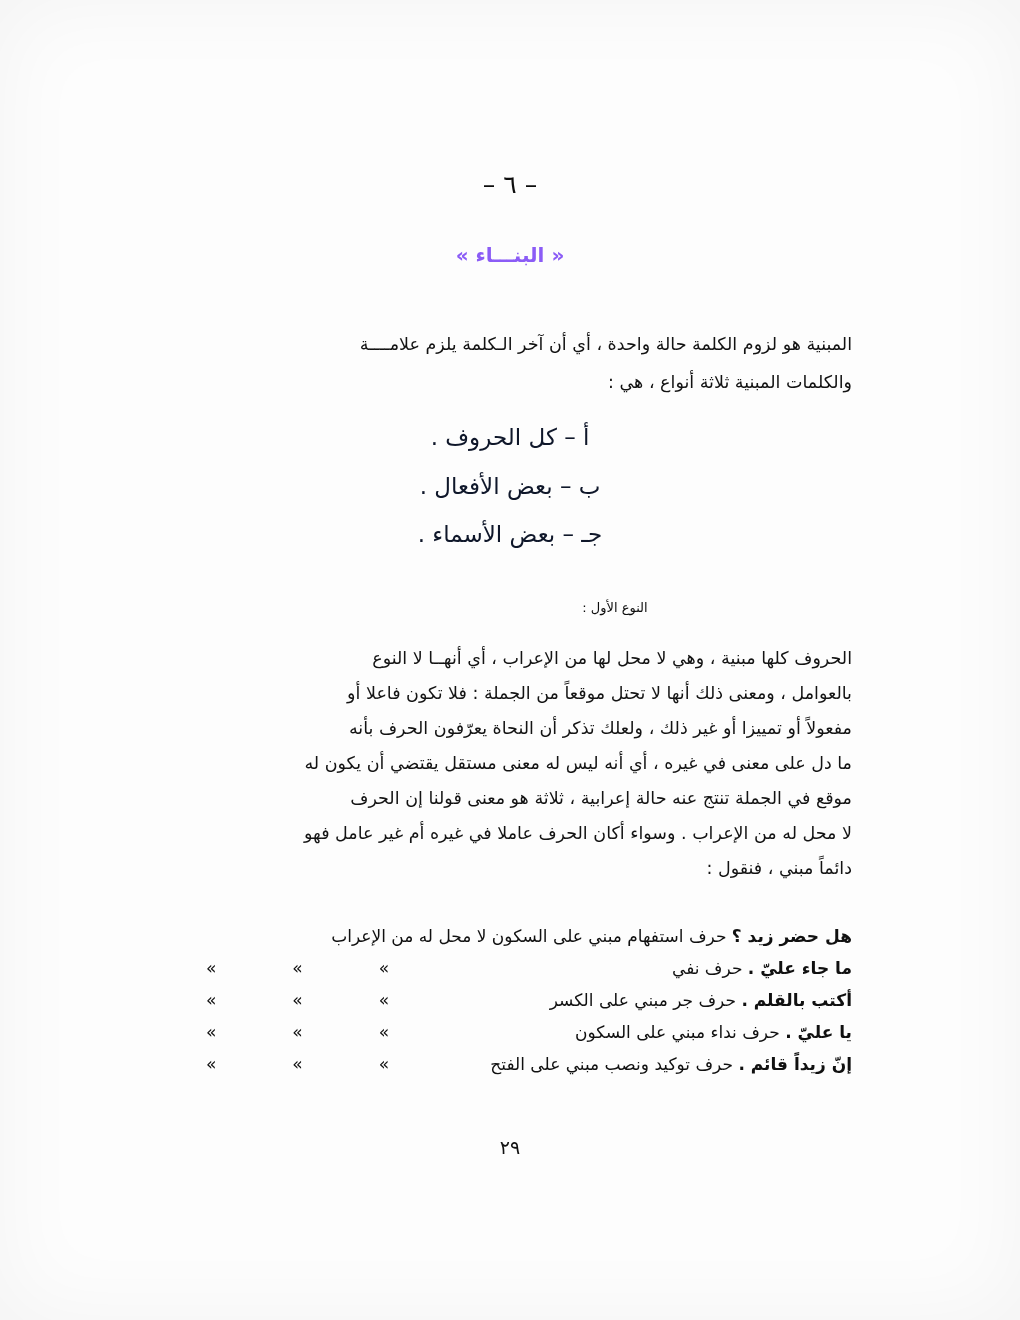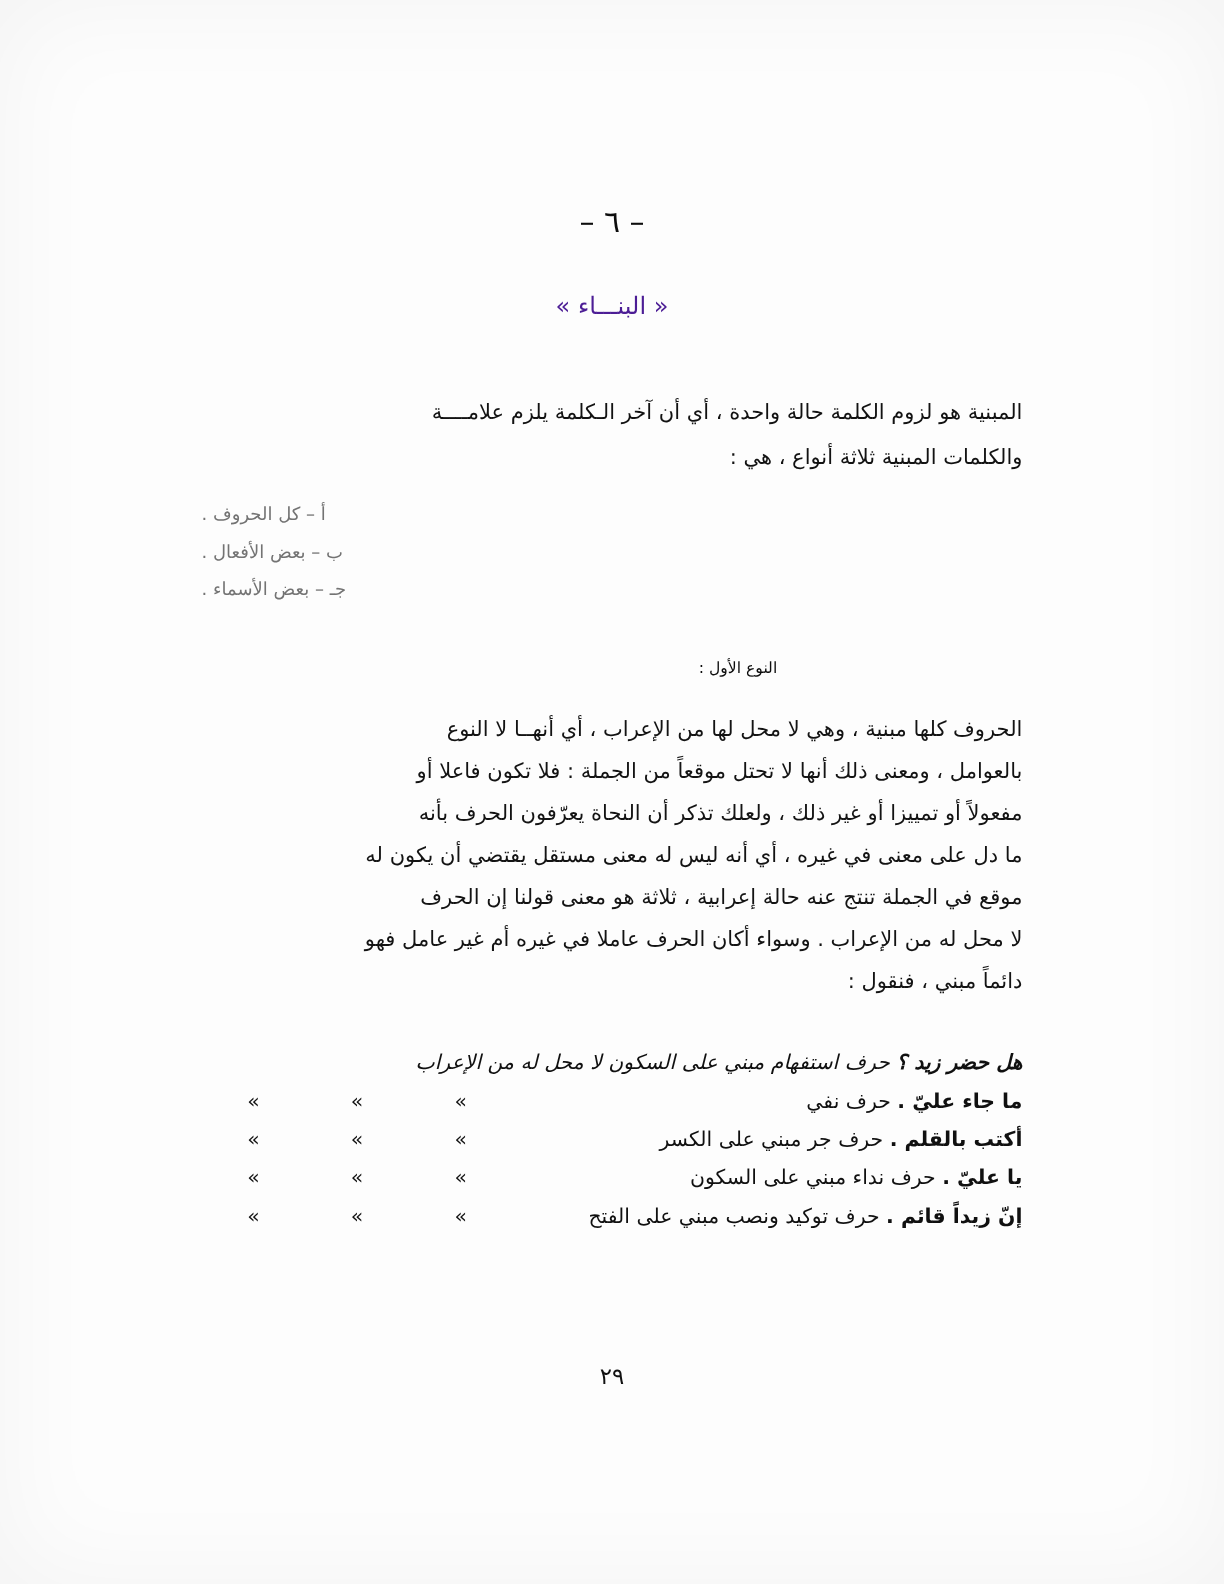--- a/index.html
+++ b/index.html
@@ -43,21 +43,22 @@
     letter-spacing: 2px;
     margin: 0 0 44px 0;
     font-family: "DejaVu Sans", sans-serif;
     color: #0d0d0d;
   }
   .section-title {
     text-align: center;
     font-size: 20px;
     letter-spacing: 4px;
     margin: 0 0 60px 0;
-    color: #4c1d95;
+    color: #8b5cf6;
+    font-weight: bold;
   }
 
   .para {
     font-size: 17.5px;
     line-height: 1.95;
     margin: 0 0 4px 0;
     text-align: justify;
     text-justify: inter-word;
     color: #121212;
   }
@@ -65,24 +66,24 @@
     text-align: right;
     margin-top: 2px;
   }
 
   .list {
     margin: 14px 0 0 0;
     padding: 0;
     list-style: none;
   }
   .list li {
-    font-size: 15px;
+    font-size: 23px;
     line-height: 2.1;
-    text-align: left;
-    color: #737373;
+    text-align: center;
+    color: #0f172a;
   }
 
   .subhead {
     font-size: 13px;
     margin: 42px 0 26px 0;
     text-align: center;
     padding-left: 210px;
     color: #0d0d0d;
   }
 
@@ -122,21 +123,20 @@
     font-weight: bold;
   }
   .ditto {
     text-align: center;
     width: 12.6%;
     font-size: 18px;
     letter-spacing: 0;
   }
   .first-row .ex-text {
     width: 100%;
-    font-style: italic;
   }
 
   .folio {
     position: absolute;
     left: 0;
     right: 0;
     top: 1090px;
     text-align: center;
     font-size: 19px;
     color: #111111;

